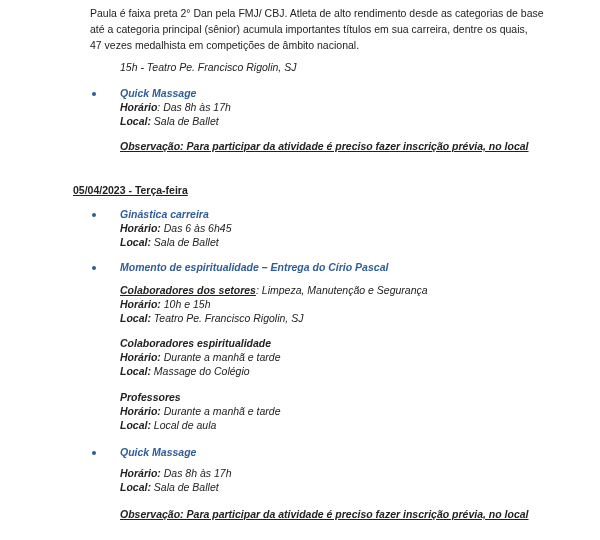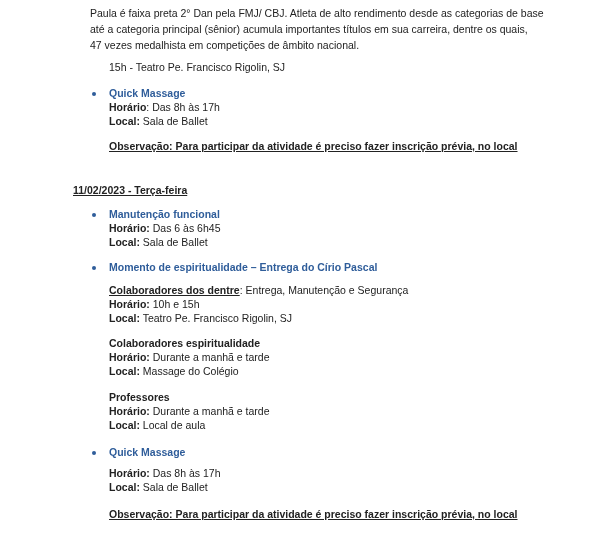--- a/index.html
+++ b/index.html
@@ -4,53 +4,53 @@
 <style>
   html, body { margin: 0; padding: 0; background: #ffffff; }
   body { width: 600px; height: 540px; overflow: hidden; position: relative;
          font-family: "Liberation Sans", sans-serif; font-size: 10.5px; color: #222; }
   .ln { position: absolute; white-space: nowrap; line-height: 14px; }
   .b { font-weight: bold; }
   .u { text-decoration: underline; }
   .blue { color: #2f5d9a; font-weight: bold; }
   .bullet { position: absolute; width: 4px; height: 4px; border-radius: 50%; background: #2f5d9a; }
   .intro { left: 66px; margin-left: 24px; }
-  .ind { left: 109px; }
+  .ind { left: 120px; font-style: italic; }
 </style>
 </head>
 <body>
 
 <div>
   <div class="ln intro" style="top:6px">Paula é faixa preta 2° Dan pela FMJ/ CBJ. Atleta de alto rendimento desde as categorias de base</div>
   <div class="ln intro" style="top:22px">até a categoria principal (sênior) acumula importantes títulos em sua carreira, dentre os quais,</div>
   <div class="ln intro" style="top:38px">47 vezes medalhista em competições de âmbito nacional.</div>
   <div class="ln ind" style="top:60px">15h - Teatro Pe. Francisco Rigolin, SJ</div>
 </div>
 
 <div>
   <span class="bullet" style="left:92px;top:92px"></span>
   <div class="ln ind blue" style="top:86px">Quick Massage</div>
   <div class="ln ind" style="top:100px"><span class="b">Horário</span><span>: Das 8h às 17h</span></div>
   <div class="ln ind" style="top:114px"><span class="b">Local:</span><span> Sala de Ballet</span></div>
   <div class="ln ind b u" style="top:139px">Observação: Para participar da atividade é preciso fazer inscrição prévia, no local</div>
 </div>
 
-<div class="ln b u" style="left:73px;top:183px">11/02/2023 - Terça-feira</div>
+<div class="ln b u" style="left:73px;top:183px">05/04/2023 - Terça-feira</div>
 
 <div>
   <span class="bullet" style="left:92px;top:213px"></span>
-  <div class="ln ind blue" style="top:207px">Manutenção funcional</div>
+  <div class="ln ind blue" style="top:207px">Ginástica carreira</div>
   <div class="ln ind" style="top:221px"><span class="b">Horário:</span><span> Das 6 às 6h45</span></div>
   <div class="ln ind" style="top:235px"><span class="b">Local:</span><span> Sala de Ballet</span></div>
 </div>
 
 <div>
   <span class="bullet" style="left:92px;top:266px"></span>
   <div class="ln ind blue" style="top:260px">Momento de espiritualidade – Entrega do Círio Pascal</div>
-  <div class="ln ind" style="top:283px"><span class="b u">Colaboradores dos dentre</span><span>: Entrega, Manutenção e Segurança</span></div>
+  <div class="ln ind" style="top:283px"><span class="b u">Colaboradores dos setores</span><span>: Limpeza, Manutenção e Segurança</span></div>
   <div class="ln ind" style="top:297px"><span class="b">Horário:</span><span> 10h e 15h</span></div>
   <div class="ln ind" style="top:311px"><span class="b">Local:</span><span> Teatro Pe. Francisco Rigolin, SJ</span></div>
 
   <div class="ln ind b" style="top:336px">Colaboradores espiritualidade</div>
   <div class="ln ind" style="top:350px"><span class="b">Horário:</span><span> Durante a manhã e tarde</span></div>
   <div class="ln ind" style="top:364px"><span class="b">Local:</span><span> Massage do Colégio</span></div>
 
   <div class="ln ind b" style="top:390px">Professores</div>
   <div class="ln ind" style="top:404px"><span class="b">Horário:</span><span> Durante a manhã e tarde</span></div>
   <div class="ln ind" style="top:418px"><span class="b">Local:</span><span> Local de aula</span></div>

